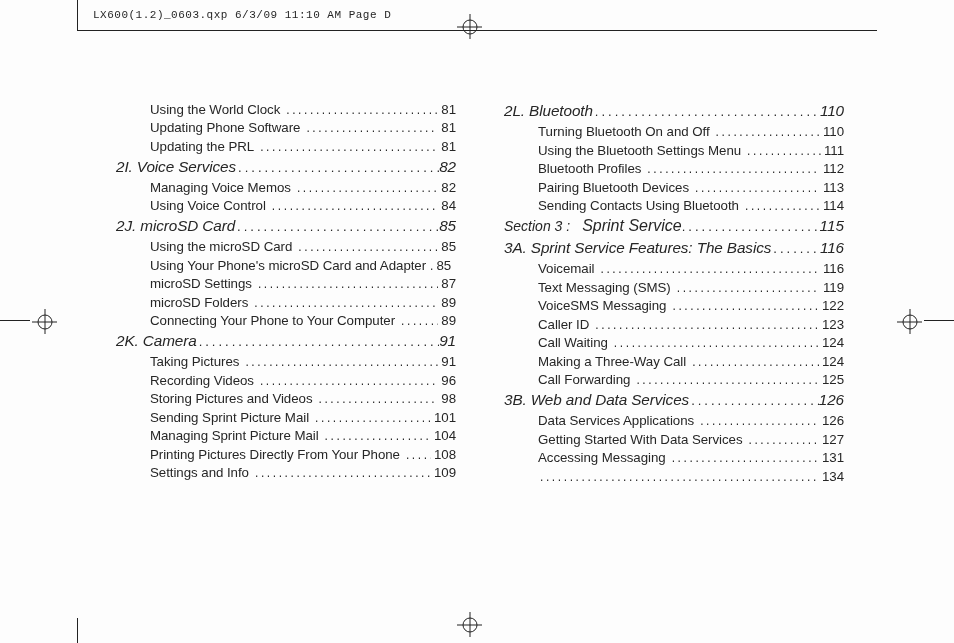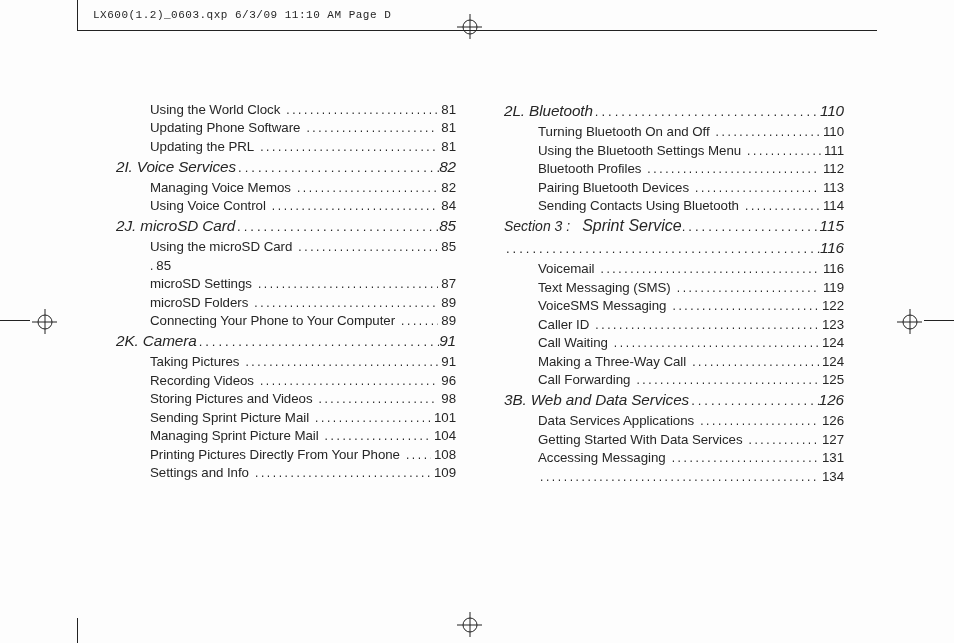--- a/index.html
+++ b/index.html
@@ -146,20 +146,21 @@
         <span class="label">2J. microSD Card</span>
         <span class="dots">................................................</span>
         <span class="pg">85</span>
       </div>
       <div class="irow">
         <span class="label">Using the microSD Card</span>
         <span class="dots">........................................................</span>
         <span class="pg">85</span>
       </div>
       <div class="irow">
+        <span class="label">Using Your Phone's microSD Card and Adapter</span>
         <span class="dots" style="letter-spacing: 0px; flex: 0 0 auto; padding: 0px;"> .</span>
         <span class="pg">85</span>
       </div>
       <div class="irow">
         <span class="label">microSD Settings</span>
         <span class="dots">........................................................</span>
         <span class="pg">87</span>
       </div>
       <div class="irow">
         <span class="label">microSD Folders</span>
@@ -243,20 +244,21 @@
         <span class="dots">........................................................</span>
         <span class="pg">114</span>
       </div>
       <div class="secrow">
         <span class="prefix">Section 3 :</span>
         <span class="label">Sprint Service</span>
         <span class="dots">................................................</span>
         <span class="pg">115</span>
       </div>
       <div class="hrow">
+        <span class="label">3A. Sprint Service Features: The Basics</span>
         <span class="dots">................................................</span>
         <span class="pg">116</span>
       </div>
       <div class="irow">
         <span class="label">Voicemail</span>
         <span class="dots">........................................................</span>
         <span class="pg">116</span>
       </div>
       <div class="irow">
         <span class="label">Text Messaging (SMS)</span>

